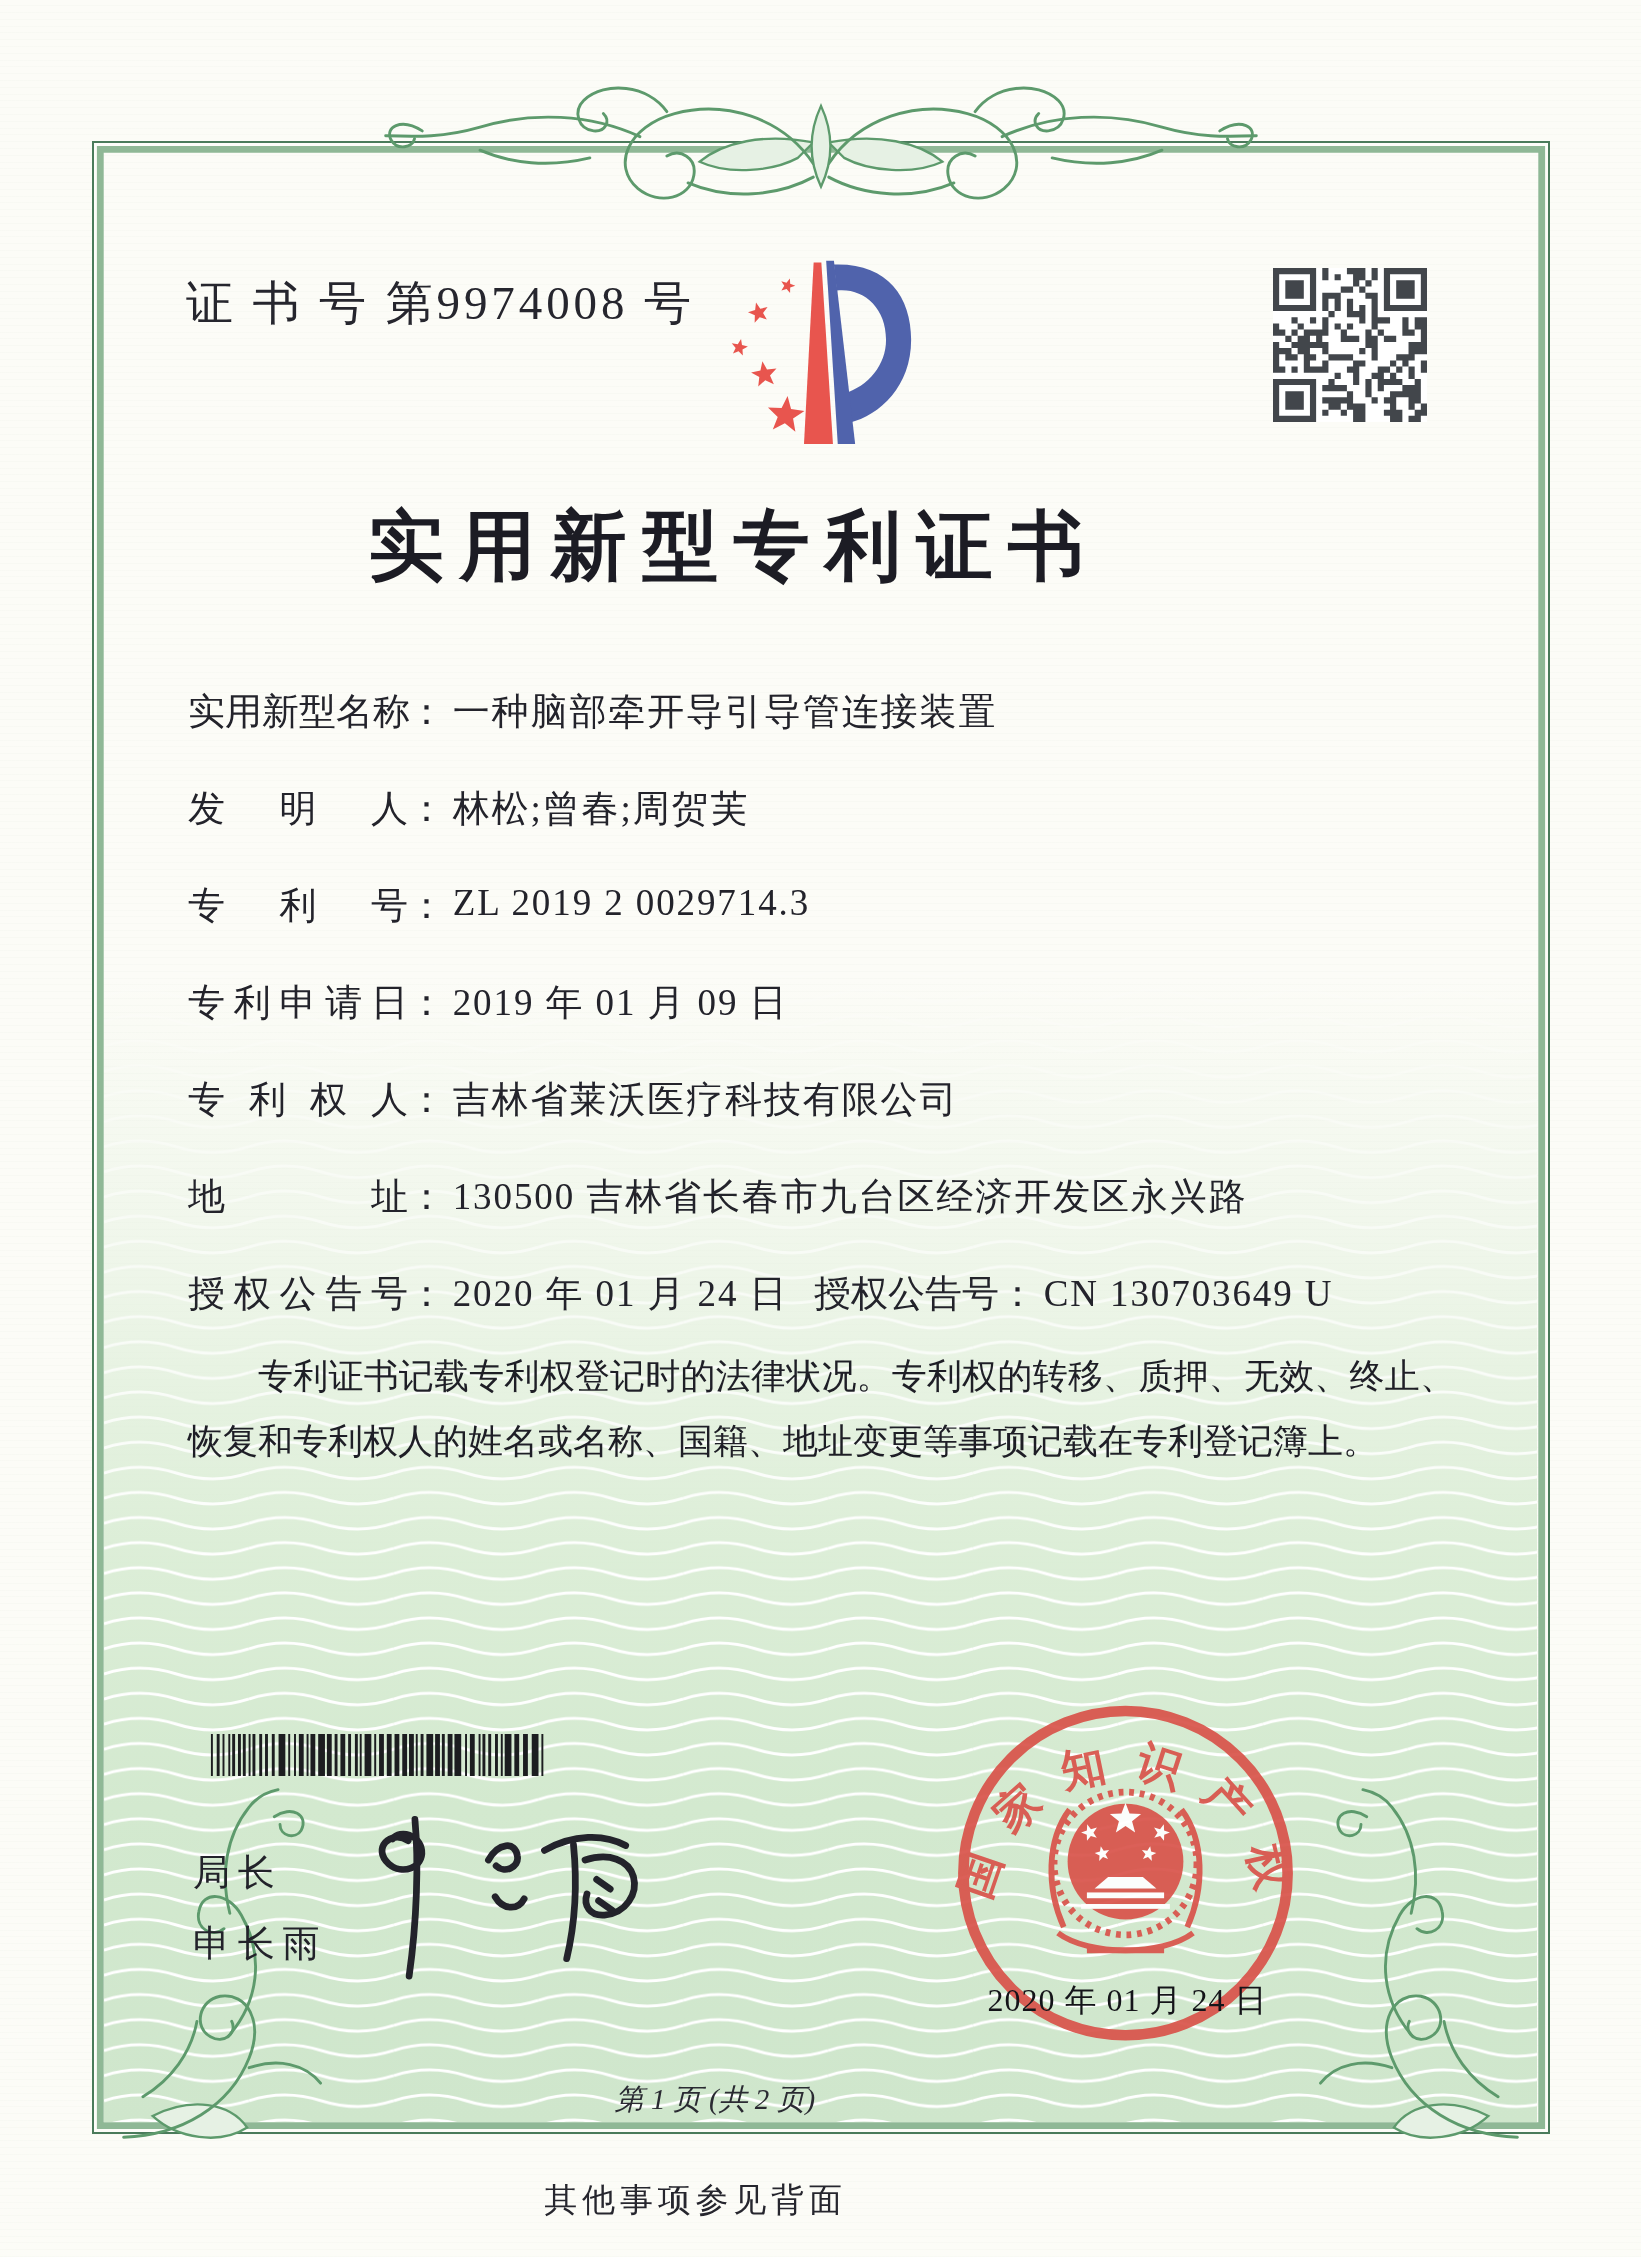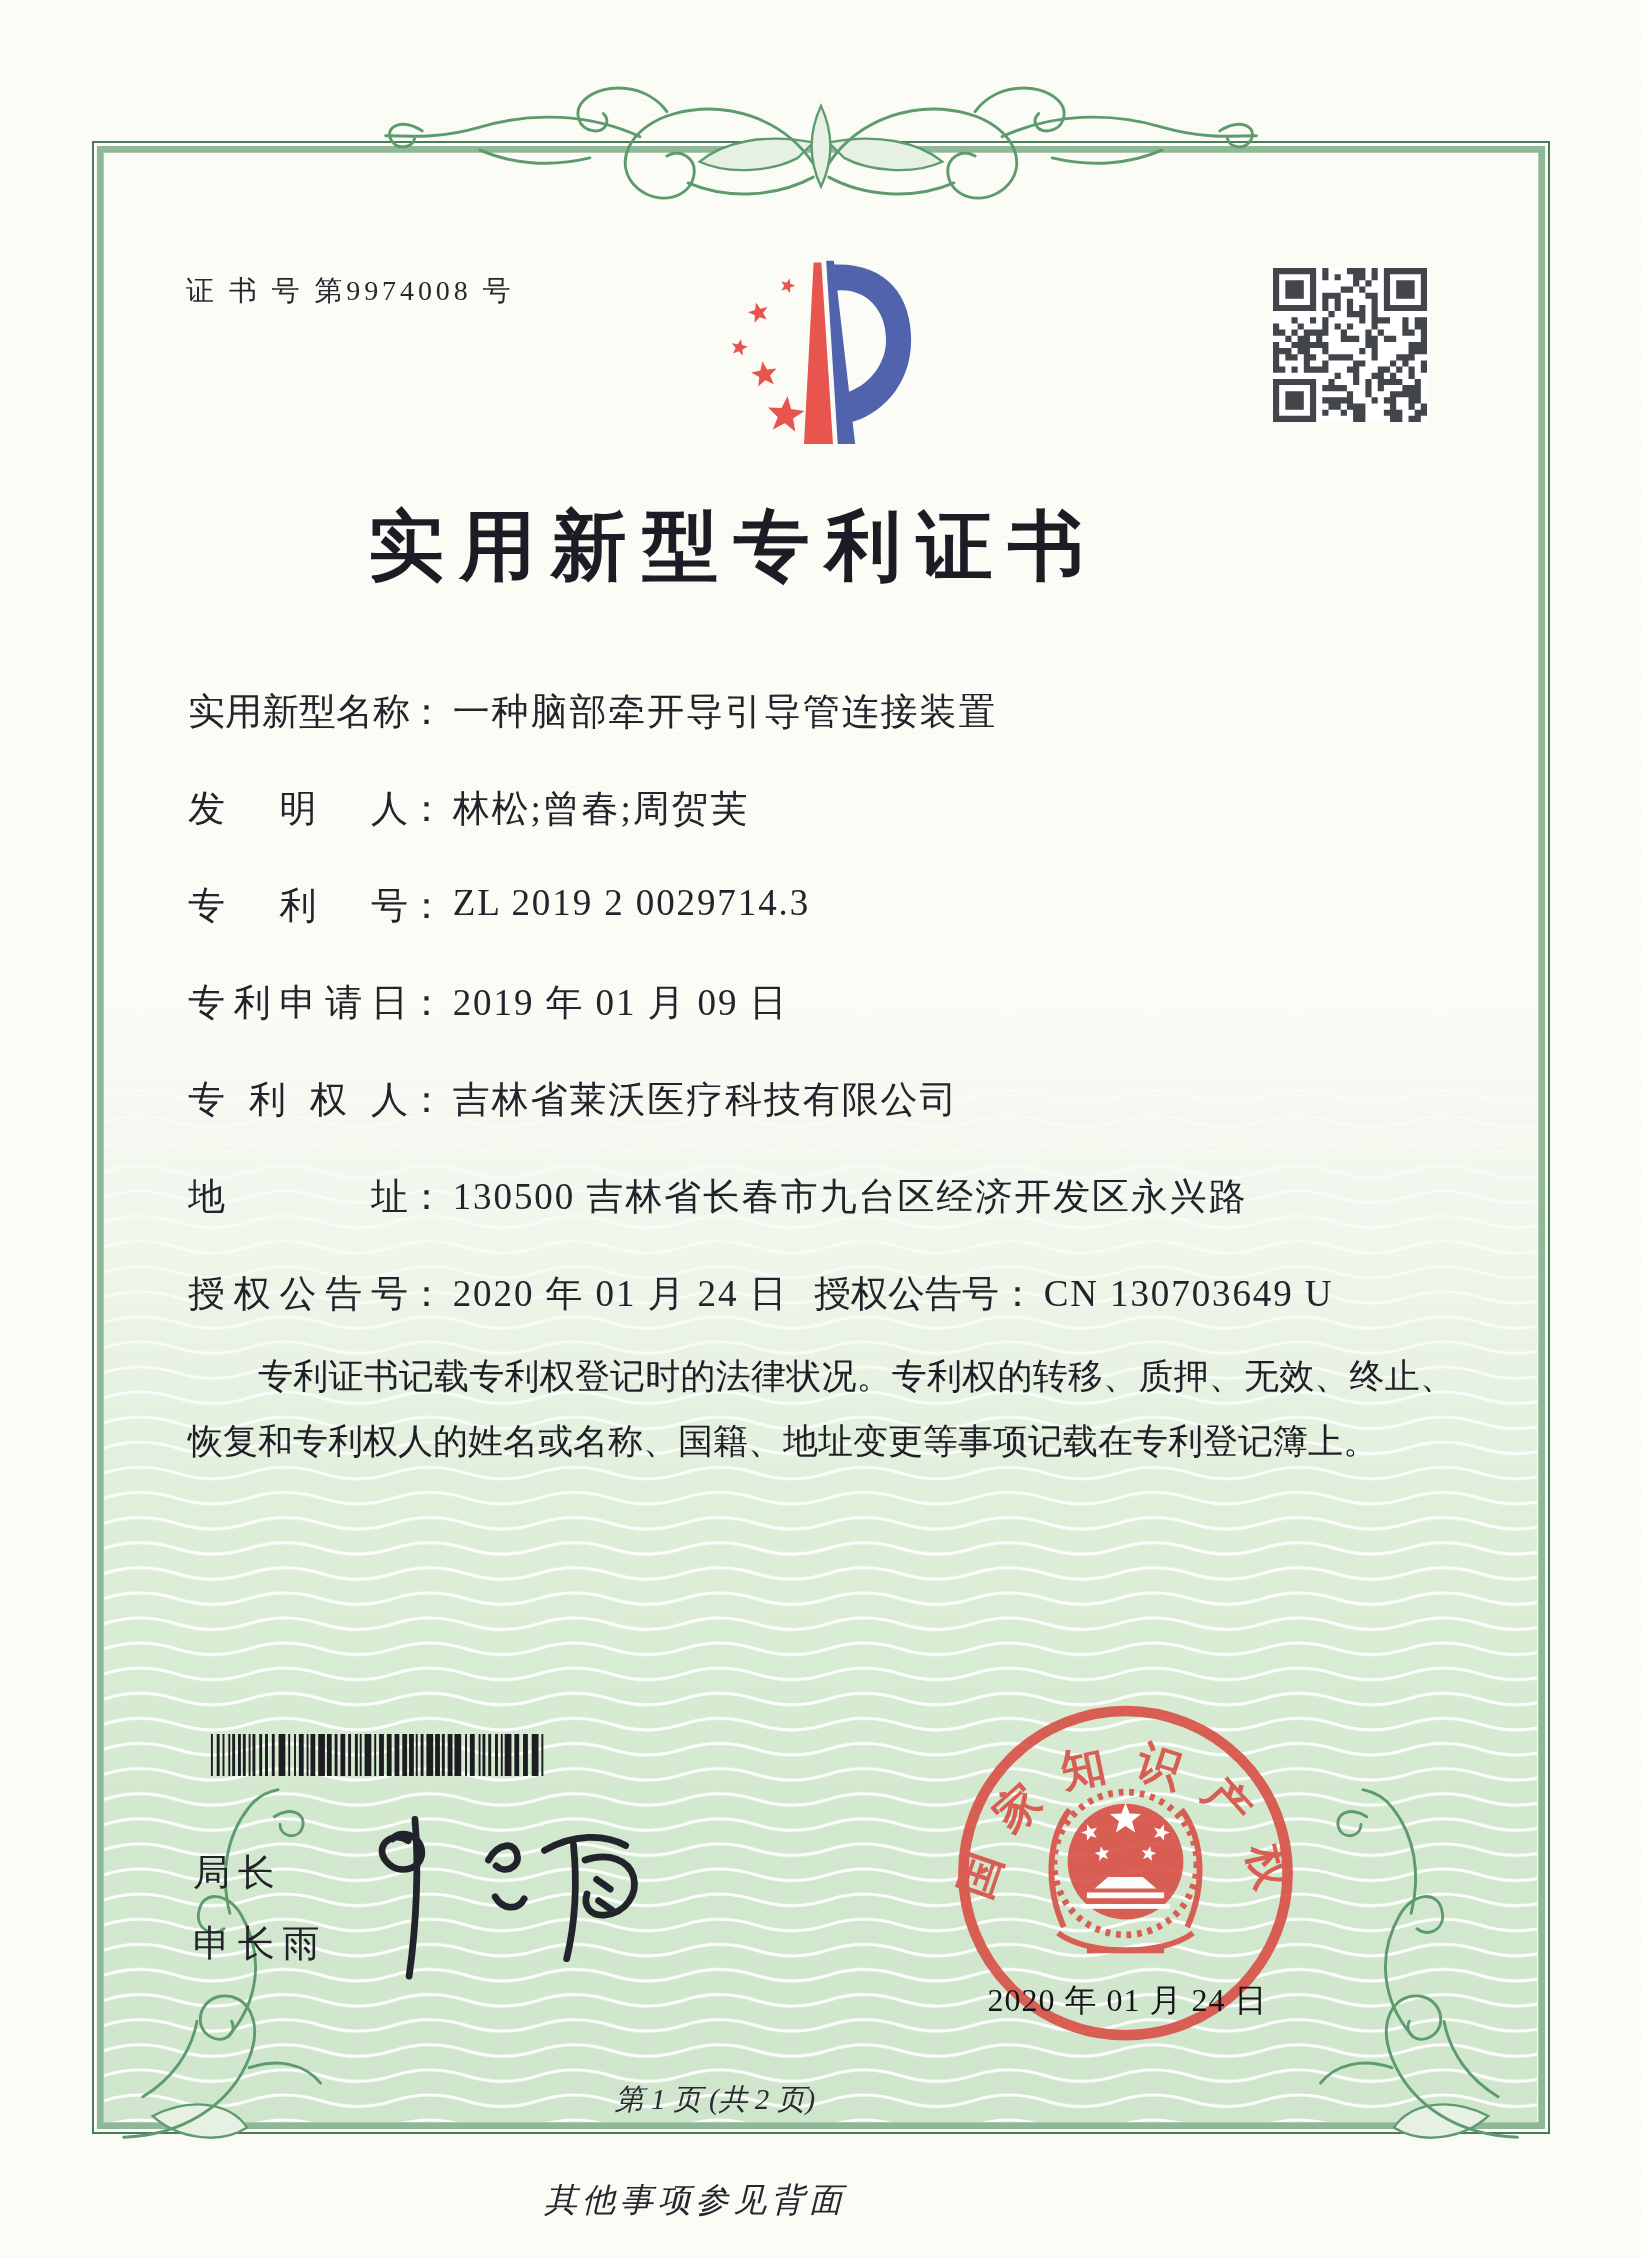--- a/index.html
+++ b/index.html
@@ -26,21 +26,21 @@
   }
   .waves{
     position:absolute;left:104px;top:154px;width:1433px;height:1968px;
     -webkit-mask-image:linear-gradient(180deg, rgba(0,0,0,0) 0%, rgba(0,0,0,0) 38%, rgba(0,0,0,.55) 55%, #000 72%);
     mask-image:linear-gradient(180deg, rgba(0,0,0,0) 0%, rgba(0,0,0,0) 38%, rgba(0,0,0,.55) 55%, #000 72%);
   }
   .orn{position:absolute;pointer-events:none;}
   .orn path{stroke:#5d9a6c;stroke-width:3;fill:none;stroke-linecap:round;}
   .orn path.leaf{fill:#e6f1e4;stroke-width:2.4;}
   
-  .certno{position:absolute;left:186px;top:272px;font-size:28px;letter-spacing:3.9px;color:#26262e;white-space:nowrap;}
+  .certno{position:absolute;left:186px;top:272px;font-size:47px;letter-spacing:3.9px;color:#26262e;white-space:nowrap;}
   .logo{position:absolute;left:720px;top:249px;width:195px;height:201px;}
   .qr{position:absolute;left:1273px;top:268px;width:154px;height:154px;background:#fff;}
   .title{position:absolute;left:368px;top:496px;font-size:76px;font-weight:700;letter-spacing:15.4px;white-space:nowrap;color:#1c1c24;}
   
   .fields{position:absolute;left:188px;top:687px;width:1284px;}
   .row{position:relative;height:97px;font-size:37px;white-space:nowrap;color:#23232b;}
   .flabel{display:inline-block;width:220px;text-align:justify;text-align-last:justify;vertical-align:top;}
   .fcolon{display:inline-block;vertical-align:top;}
   .fvalue{margin-left:7.7px;letter-spacing:1.9px;}
   .g2{position:absolute;left:626px;top:0;}
@@ -49,21 +49,21 @@
   .bodytext p{margin:0;text-indent:2em;}
   
   .barcode{position:absolute;left:209px;top:1734px;width:344px;height:42px;}
   .signer-title{position:absolute;left:193px;top:1848px;font-size:37px;letter-spacing:7.7px;}
   .signer-name{position:absolute;left:193px;top:1919px;font-size:37px;letter-spacing:7.7px;}
   .signature{position:absolute;left:355px;top:1804px;width:290px;height:203px;}
   .signature path{stroke:#23232b;stroke-width:7;fill:none;stroke-linecap:round;stroke-linejoin:round;}
   .seal{position:absolute;left:942px;top:1684px;width:367px;height:386px;opacity:.92;}
   .seal-date{position:absolute;left:977px;top:1979px;width:301px;text-align:center;font-size:32px;letter-spacing:1px;color:#141419;white-space:nowrap;}
   .page-indicator{position:absolute;left:522px;top:2080px;width:386px;text-align:center;font-size:29px;color:#2a2a32;font-style:italic;}
-  .back-note{position:absolute;left:536px;top:2178px;width:319px;text-align:center;font-size:33px;letter-spacing:4.8px;color:#26262e;font-style:italic;}
+  .back-note{position:absolute;left:536px;top:2178px;width:319px;text-align:center;font-size:33px;letter-spacing:4.8px;color:#26262e;}
 </style>
 </head>
 <body>
 
 <div class="page">
 
   <div class="tint"></div>
   <svg class="waves" viewBox="0 0 1484 2038" preserveAspectRatio="none">
     <defs>
       <pattern id="wv" width="150" height="26" patternUnits="userSpaceOnUse">

